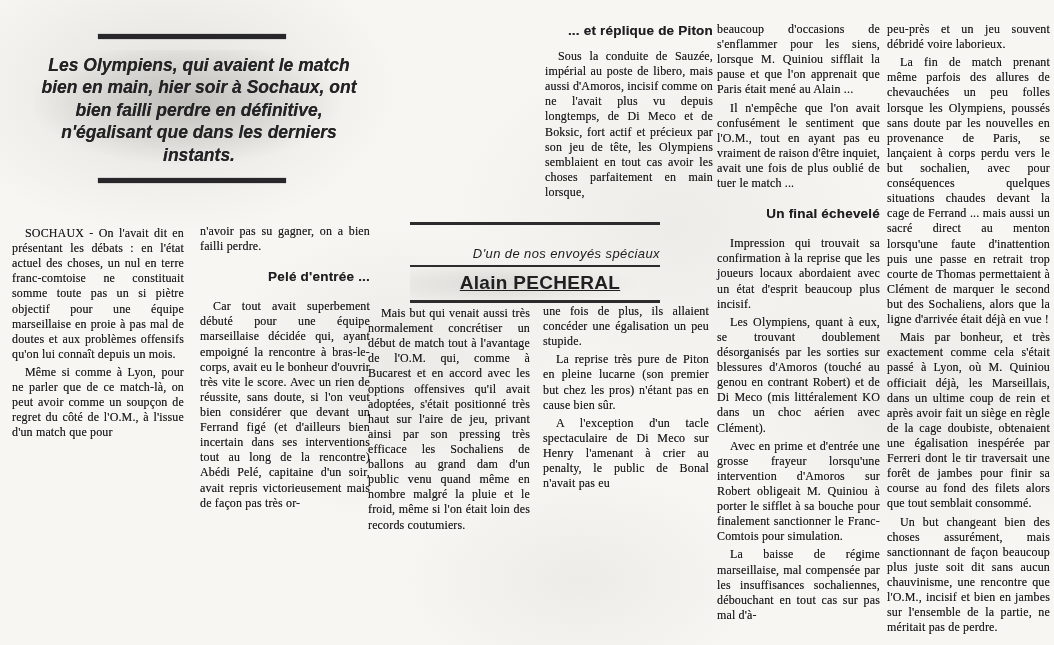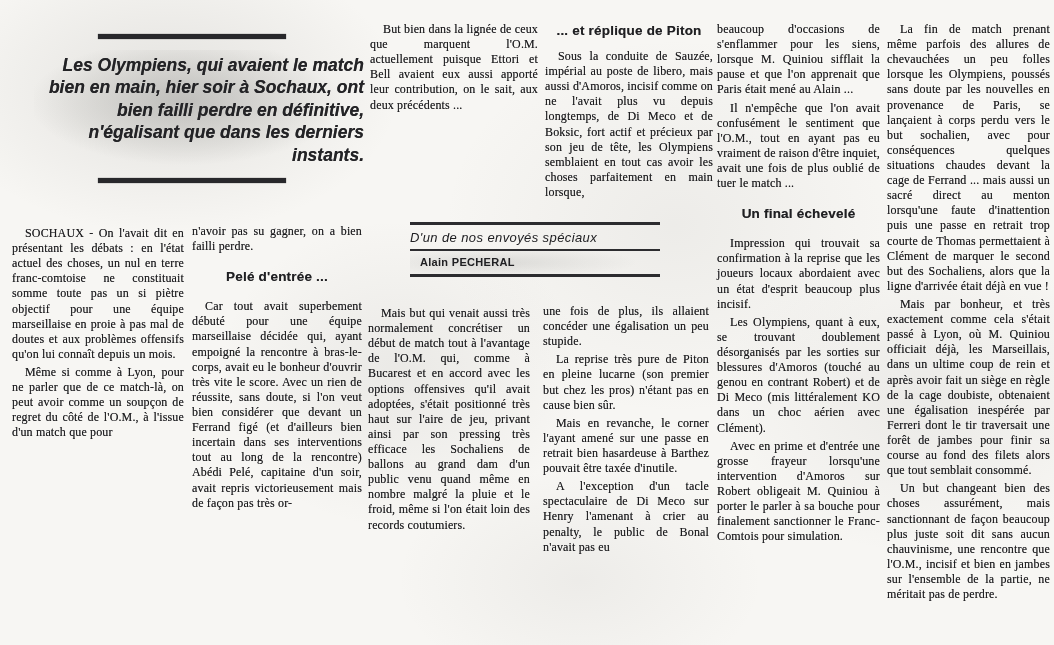--- a/index.html
+++ b/index.html
@@ -36,80 +36,82 @@
   .hbar-top { top: 6px; }
   .hbar-bottom { top: 150px; }
   .headline-text {
     position: absolute;
     left: -2px; top: 22px; width: 330px;
     font-family: "Liberation Sans", sans-serif;
     font-weight: bold;
     font-style: italic;
     font-size: 17.5px;
     line-height: 1.28;
-    text-align: right;
+    text-align: center;
     color: #232326;
     text-shadow: 0 0 0.6px rgba(20,20,22,0.7);
     background:
       radial-gradient(ellipse 58% 62% at 46% 42%, rgba(118,118,115,0.34), rgba(158,158,154,0.17) 58%, transparent 82%);
     padding: 4px 0 8px 0;
   }
 
   
   .byline {
     position: absolute;
     left: 410px; top: 222px;
     width: 250px;
     font-family: "Liberation Sans", sans-serif;
     color: #202023;
   }
   .byline-rule { height: 2.5px; background: #2c2c2f; }
   .byline-kicker {
     font-style: italic;
     font-size: 13px;
-    text-align: left;
+    text-align: right;
     padding: 5px 0 4px 0;
     letter-spacing: 0.4px;
+    margin-top: 16px;
   }
   .byline-author {
     font-weight: bold;
-    font-size: 11px;
-    text-align: left;
+    font-size: 19px;
+    text-align: center;
     padding: 5px 0 6px 10px;
     letter-spacing: 0.3px;
     background: radial-gradient(ellipse 70% 90% at 35% 50%, rgba(130,130,127,0.22), transparent 80%);
+    text-decoration: underline;
   }
 
   
   .col {
     position: absolute;
     text-align: justify;
     font-size: 12px;
     line-height: 1.26;
     letter-spacing: 0.15px;
     color: #1b1b1e;
     text-shadow: 0 0 0.5px rgba(20,20,22,0.55);
   }
   #col1      { left: 12px;  top: 226px; width: 172px; }
-  #col2      { left: 192px; top: 224px; width: 170px; }
+  #col2      { left: 200px; top: 224px; width: 170px; }
   #col3top   { left: 370px; top: 22px;  width: 168px; }
   #col3bot   { left: 368px; top: 306px; width: 162px; }
   #col4top   { left: 545px; top: 20px;  width: 168px; }
   #col4bot   { left: 543px; top: 304px; width: 166px; }
   #col5      { left: 717px; top: 22px;  width: 163px; }
   #col6      { left: 887px; top: 22px;  width: 163px; }
 
   .para { text-indent: 13px; margin: 0 0 3px 0; }
   .para.cont { text-indent: 0; }
   .para b { font-weight: normal; }
   .col-heading {
     font-family: "Liberation Sans", sans-serif;
     font-weight: bold;
     font-size: 13.5px;
-    text-align: center;
+    text-align: right;
     letter-spacing: 0.2px;
     margin: 14px 0 14px 0;
     color: #1f1f22;
   }
   .col-heading:first-child { margin-top: 2px; margin-bottom: 10px; }
 </style>
 </head>
 <body>
 
 <div class="page">
@@ -123,44 +125,44 @@
   <div class="col" id="col1">
       <div class="para"><b>SOCHAUX</b> - On l'avait dit en présentant les débats : en l'état actuel des choses, un nul en terre franc-comtoise ne constituait somme toute pas un si piètre objectif pour une équipe marseillaise en proie à pas mal de doutes et aux problèmes offensifs qu'on lui connaît depuis un mois.</div>
       <div class="para">Même si comme à Lyon, pour ne parler que de ce match-là, on peut avoir comme un soupçon de regret du côté de l'O.M., à l'issue d'un match que pour</div>
     </div>
   <div class="col" id="col2">
       <div class="para cont">n'avoir pas su gagner, on a bien failli perdre.</div>
       <div class="col-heading">Pelé d'entrée ...</div>
       <div class="para">Car tout avait superbement débuté pour une équipe marseillaise décidée qui, ayant empoigné la rencontre à bras-le-corps, avait eu le bonheur d'ouvrir très vite le score. Avec un rien de réussite, sans doute, si l'on veut bien considérer que devant un Ferrand figé (et d'ailleurs bien incertain dans ses interventions tout au long de la rencontre) Abédi Pelé, capitaine d'un soir, avait repris victorieusement mais de façon pas très or-</div>
     </div>
   <div class="col" id="col3top">
-      <div class="para">But bien dans la lignée de ceux que marquent l'O.M. actuellement puisque Ettori et Bell avaient eux aussi apporté leur contribution, on le sait, aux deux précédents ...</div>
     </div>
   <div class="col" id="col3bot">
       <div class="para">Mais but qui venait aussi très normalement concrétiser un début de match tout à l'avantage de l'O.M. qui, comme à Bucarest et en accord avec les options offensives qu'il avait adoptées, s'était positionné très haut sur l'aire de jeu, privant ainsi par son pressing très efficace les Sochaliens de ballons au grand dam d'un public venu quand même en nombre malgré la pluie et le froid, même si l'on était loin des records coutumiers.</div>
     </div>
   <div class="col" id="col4top">
       <div class="col-heading">... et réplique de Piton</div>
       <div class="para">Sous la conduite de Sauzée, impérial au poste de libero, mais aussi d'Amoros, incisif comme on ne l'avait plus vu depuis longtemps, de Di Meco et de Boksic, fort actif et précieux par son jeu de tête, les Olympiens semblaient en tout cas avoir les choses parfaitement en main lorsque,</div>
     </div>
   <div class="col" id="col4bot">
       <div class="para cont">une fois de plus, ils allaient concéder une égalisation un peu stupide.</div>
       <div class="para">La reprise très pure de Piton en pleine lucarne (son premier but chez les pros) n'étant pas en cause bien sûr.</div>
-      <div class="para">Mais en revanche, le corner l'ayant amené sur une passe en retrait bien hasardeuse à Barthez pouvait être taxée d'inutile.</div>
       <div class="para">A l'exception d'un tacle spectaculaire de Di Meco sur Henry l'amenant à crier au penalty, le public de Bonal n'avait pas eu</div>
     </div>
   <div class="col" id="col5">
       <div class="para cont">beaucoup d'occasions de s'enflammer pour les siens, lorsque M. Quiniou sifflait la pause et que l'on apprenait que Paris était mené au Alain ...</div>
       <div class="para">Il n'empêche que l'on avait confusément le sentiment que l'O.M., tout en ayant pas eu vraiment de raison d'être inquiet, avait une fois de plus oublié de tuer le match ...</div>
       <div class="col-heading">Un final échevelé</div>
       <div class="para">Impression qui trouvait sa confirmation à la reprise que les joueurs locaux abordaient avec un état d'esprit beaucoup plus incisif.</div>
       <div class="para">Les Olympiens, quant à eux, se trouvant doublement désorganisés par les sorties sur blessures d'Amoros (touché au genou en contrant Robert) et de Di Meco (mis littéralement KO dans un choc aérien avec Clément).</div>
-      <div class="para">Avec en prime et d'entrée une grosse frayeur lorsqu'une intervention d'Amoros sur Robert obligeait M. Quiniou à porter le parler à sa bouche pour finalement sanctionner le Franc-Comtois pour simulation.</div>
+      <div class="para">Avec en prime et d'entrée une grosse frayeur lorsqu'une intervention d'Amoros sur Robert obligeait M. Quiniou à porter le sifflet à sa bouche pour finalement sanctionner le Franc-Comtois pour simulation.</div>
+      <div class="para">La baisse de régime marseillaise, mal compensée par les insuffisances sochaliennes, débouchant en tout cas sur pas mal d'à-</div>
     </div>
   <div class="col" id="col6">
+      <div class="para cont">peu-près et un jeu souvent débridé voire laborieux.</div>
       <div class="para">La fin de match prenant même parfois des allures de chevauchées un peu folles lorsque les Olympiens, poussés sans doute par les nouvelles en provenance de Paris, se lançaient à corps perdu vers le but sochalien, avec pour conséquences quelques situations chaudes devant la cage de Ferrand ... mais aussi un sacré direct au menton lorsqu'une faute d'inattention puis une passe en retrait trop courte de Thomas permettaient à Clément de marquer le second but des Sochaliens, alors que la ligne d'arrivée était déjà en vue !</div>
       <div class="para">Mais par bonheur, et très exactement comme cela s'était passé à Lyon, où M. Quiniou officiait déjà, les Marseillais, dans un ultime coup de rein et après avoir fait un siège en règle de la cage doubiste, obtenaient une égalisation inespérée par Ferreri dont le tir traversait une forêt de jambes pour finir sa course au fond des filets alors que tout semblait consommé.</div>
       <div class="para">Un but changeant bien des choses assurément, mais sanctionnant de façon beaucoup plus juste soit dit sans aucun chauvinisme, une rencontre que l'O.M., incisif et bien en jambes sur l'ensemble de la partie, ne méritait pas de perdre.</div>
     </div>
 
   <div class="byline">
     <div class="byline-rule"></div>
     <div class="byline-kicker">D'un de nos envoyés spéciaux</div>
     <div class="byline-rule"></div>
     <div class="byline-author">Alain PECHERAL</div>

